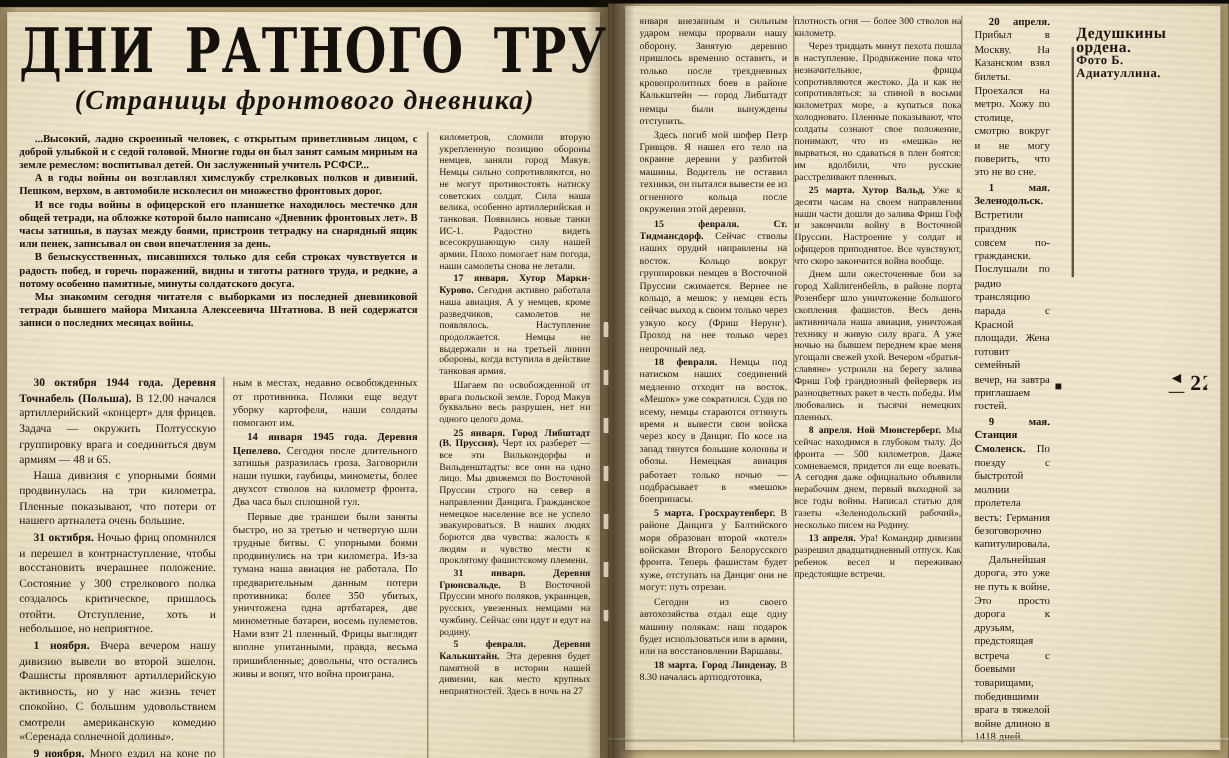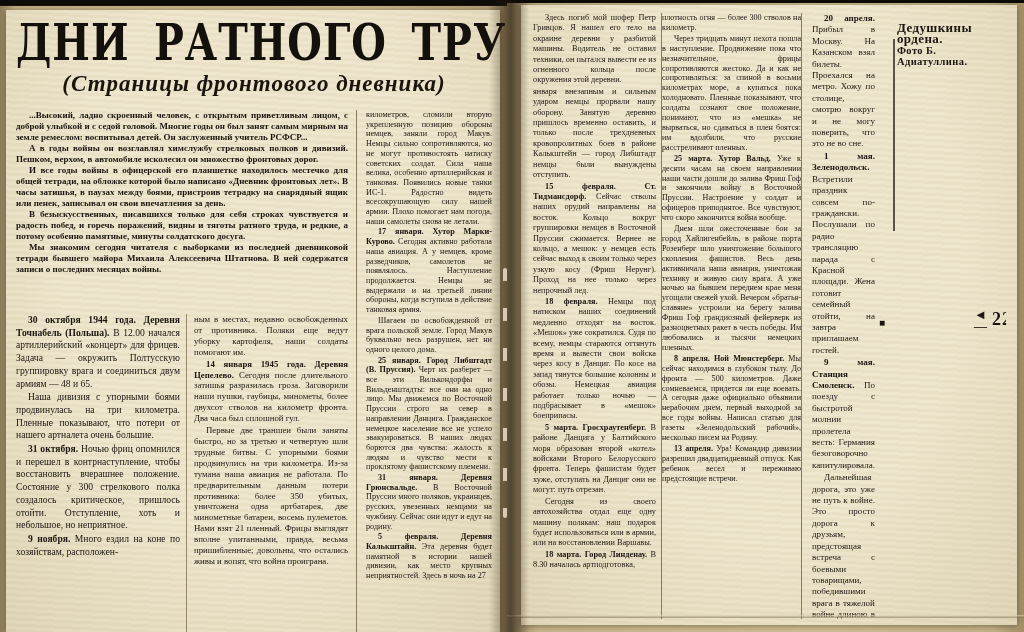--- a/index.html
+++ b/index.html
@@ -95,20 +95,21 @@
               <p class="entry"><span>А в годы войны он возглавлял химслужбу стрелковых полков и дивизий. Пешком, верхом, в автомобиле исколесил он множество фронтовых дорог.</span></p>
               <p class="entry"><span>И все годы войны в офицерской его планшетке находилось местечко для общей тетради, на обложке которой было написано «Дневник фронтовых лет». В часы затишья, в паузах между боями, пристроив тетрадку на снарядный ящик или пенек, записывал он свои впечатления за день.</span></p>
               <p class="entry"><span>В безыскусственных, писавшихся только для себя строках чувствуется и радость побед, и горечь поражений, видны и тяготы ратного труда, и редкие, а потому особенно памятные, минуты солдатского досуга.</span></p>
               <p class="entry"><span>Мы знакомим сегодня читателя с выборками из последней дневниковой тетради бывшего майора Михаила Алексеевича Штатнова. В ней содержатся записи о последних месяцах войны.</span></p>
             </div>
           <div class="two-cols">
             <div class="col col1">
                 <p class="entry"><b>30 октября 1944 года. Деревня Точнабель (Польша). </b><span>В 12.00 начался артиллерийский «концерт» для фрицев. Задача — окружить Полтусскую группировку врага и соединиться двум армиям — 48 и 65.</span></p>
                 <p class="entry"><span>Наша дивизия с упорными боями продвинулась на три километра. Пленные показывают, что потери от нашего артналета очень большие.</span></p>
                 <p class="entry"><b>31 октября. </b><span>Ночью фриц опомнился и перешел в контрнаступление, чтобы восстановить вчерашнее положение. Состояние у 300 стрелкового полка создалось критическое, пришлось отойти. Отступление, хоть и небольшое, но неприятное.</span></p>
+                <p class="entry"><b>1 ноября. </b><span>Вчера вечером нашу дивизию вывели во второй эшелон. Фашисты проявляют артиллерийскую активность, но у нас жизнь течет спокойно. С большим удовольствием смотрели американскую комедию «Серенада солнечной долины».</span></p>
                 <p class="entry"><b>9 ноября. </b><span>Много ездил на коне по хозяйствам, расположен-</span></p>
               </div>
             <div class="col col2">
                 <p class="entry no-indent"><span>ным в местах, недавно освобожденных от противника. Поляки еще ведут уборку картофеля, наши солдаты помогают им.</span></p>
                 <p class="entry"><b>14 января 1945 года. Деревня Цепелево. </b><span>Сегодня после длительного затишья разразилась гроза. Заговорили наши пушки, гаубицы, минометы, более двухсот стволов на километр фронта. Два часа был сплошной гул.</span></p>
                 <p class="entry"><span>Первые две траншеи были заняты быстро, но за третью и четвертую шли трудные битвы. С упорными боями продвинулись на три километра. Из-за тумана наша авиация не работала. По предварительным данным потери противника: более 350 убитых, уничтожена одна артбатарея, две минометные батареи, восемь пулеметов. Нами взят 21 пленный. Фрицы выглядят вполне упитанными, правда, весьма пришибленные; довольны, что остались живы и вопят, что война проиграна.</span></p>
               </div>
           </div>
         </div>
         <div class="col col3">
@@ -119,40 +120,40 @@
             <p class="entry"><b>31 января. Деревня Грюнсвальде. </b><span>В Восточной Пруссии много поляков, украинцев, русских, увезенных немцами на чужбину. Сейчас они идут и едут на родину.</span></p>
             <p class="entry"><b>5 февраля. Деревня Калькштайн. </b><span>Эта деревня будет памятной в истории нашей дивизии, как место крупных неприятностей. Здесь в ночь на 27</span></p>
           </div>
       </div>
     </div>
   </div>
 
   <div class="page page-right">
     <div class="clip clip-right">
       <div class="col col4">
+          <p class="entry no-indent"><span>января внезапным и сильным ударом немцы прорвали нашу оборону. Занятую деревню пришлось временно оставить, и только после трехдневных кровопролитных боев в районе Калькштейн — город Либштадт немцы были вынуждены отступить.</span></p>
           <p class="entry"><span>Здесь погиб мой шофер Петр Гривцов. Я нашел его тело на окраине деревни у разбитой машины. Водитель не оставил техники, он пытался вывести ее из огненного кольца после окружения этой деревни.</span></p>
-          <p class="entry no-indent"><span>января внезапным и сильным ударом немцы прорвали нашу оборону. Занятую деревню пришлось временно оставить, и только после трехдневных кровопролитных боев в районе Калькштейн — город Либштадт немцы были вынуждены отступить.</span></p>
           <p class="entry"><b>15 февраля. Ст. Тидмансдорф. </b><span>Сейчас стволы наших орудий направлены на восток. Кольцо вокруг группировки немцев в Восточной Пруссии сжимается. Вернее не кольцо, а мешок: у немцев есть сейчас выход к своим только через узкую косу (Фриш Нерунг). Проход на нее только через непрочный лед.</span></p>
           <p class="entry"><b>18 февраля. </b><span>Немцы под натиском наших соединений медленно отходят на восток. «Мешок» уже сократился. Судя по всему, немцы стараются оттянуть время и вывести свои войска через косу в Данциг. По косе на запад тянутся большие колонны и обозы. Немецкая авиация работает только ночью — подбрасывает в «мешок» боеприпасы.</span></p>
           <p class="entry"><b>5 марта. Гросхраутенберг. </b><span>В районе Данцига у Балтийского моря образован второй «котел» войсками Второго Белорусского фронта. Теперь фашистам будет хуже, отступать на Данциг они не могут: путь отрезан.</span></p>
           <p class="entry"><span>Сегодня из своего автохозяйства отдал еще одну машину полякам: наш подарок будет использоваться или в армии, или на восстановлении Варшавы.</span></p>
           <p class="entry"><b>18 марта. Город Линденау. </b><span>В 8.30 началась артподготовка,</span></p>
         </div>
       <div class="col col5">
           <p class="entry no-indent"><span>плотность огня — более 300 стволов на километр.</span></p>
           <p class="entry"><span>Через тридцать минут пехота пошла в наступление. Продвижение пока что незначительное, фрицы сопротивляются жестоко. Да и как не сопротивляться: за спиной в восьми километрах море, а купаться пока холодновато. Пленные показывают, что солдаты сознают свое положение, понимают, что из «мешка» не вырваться, но сдаваться в плен боятся: им вдолбили, что русские расстреливают пленных.</span></p>
           <p class="entry"><b>25 марта. Хутор Вальд. </b><span>Уже к десяти часам на своем направлении наши части дошли до залива Фриш Гоф и закончили войну в Восточной Пруссии. Настроение у солдат и офицеров приподнятое. Все чувствуют, что скоро закончится война вообще.</span></p>
           <p class="entry"><span>Днем шли ожесточенные бои за город Хайлигенбейль, в районе порта Розенберг шло уничтожение большого скопления фашистов. Весь день активничала наша авиация, уничтожая технику и живую силу врага. А уже ночью на бывшем переднем крае меня угощали свежей ухой. Вечером «братья-славяне» устроили на берегу залива Фриш Гоф грандиозный фейерверк из разноцветных ракет в честь победы. Им любовались и тысячи немецких пленных.</span></p>
           <p class="entry"><b>8 апреля. Ной Мюнстерберг. </b><span>Мы сейчас находимся в глубоком тылу. До фронта — 500 километров. Даже сомневаемся, придется ли еще воевать. А сегодня даже официально объявили нерабочим днем, первый выходной за все годы войны. Написал статью для газеты «Зеленодольский рабочий», несколько писем на Родину.</span></p>
           <p class="entry"><b>13 апреля. </b><span>Ура! Командир дивизии разрешил двадцатидневный отпуск. Как ребенок весел и переживаю предстоящие встречи.</span></p>
         </div>
       <div class="col col6">
         <div class="col6-text">
             <p class="entry"><b>20 апреля. </b><span>Прибыл в Москву. На Казанском взял билеты. Проехался на метро. Хожу по столице, смотрю вокруг и не могу поверить, что это не во сне.</span></p>
-            <p class="entry"><b>1 мая. Зеленодольск. </b><span>Встретили праздник совсем по-граждански. Послушали по радио трансляцию парада с Красной площади. Жена готовит семейный отойти, на завтра приглашаем гостей.</span></p>
+            <p class="entry"><b>1 мая. Зеленодольск. </b><span>Встретили праздник совсем по-граждански. Послушали по радио трансляцию парада с Красной площади. Жена готовит семейный вечер, на завтра приглашаем гостей.</span></p>
             <p class="entry"><b>9 мая. Станция Смоленск. </b><span>По поезду с быстротой молнии пролетела весть: Германия безоговорочно капитулировала.</span></p>
             <p class="entry"><span>Дальнейшая дорога, это уже не путь к войне. Это просто дорога к друзьям, предстоящая встреча с боевыми товарищами, победившими врага в тяжелой войне длиною в 1418 дней.</span></p>
           </div>
         <div class="end-mark">
           <span class="sq">■</span>
           <span class="bar"></span>
         </div>
         <div class="photo"></div>
         <div class="caption-block">
           <div class="caption">Дедушкины ордена.</div>

